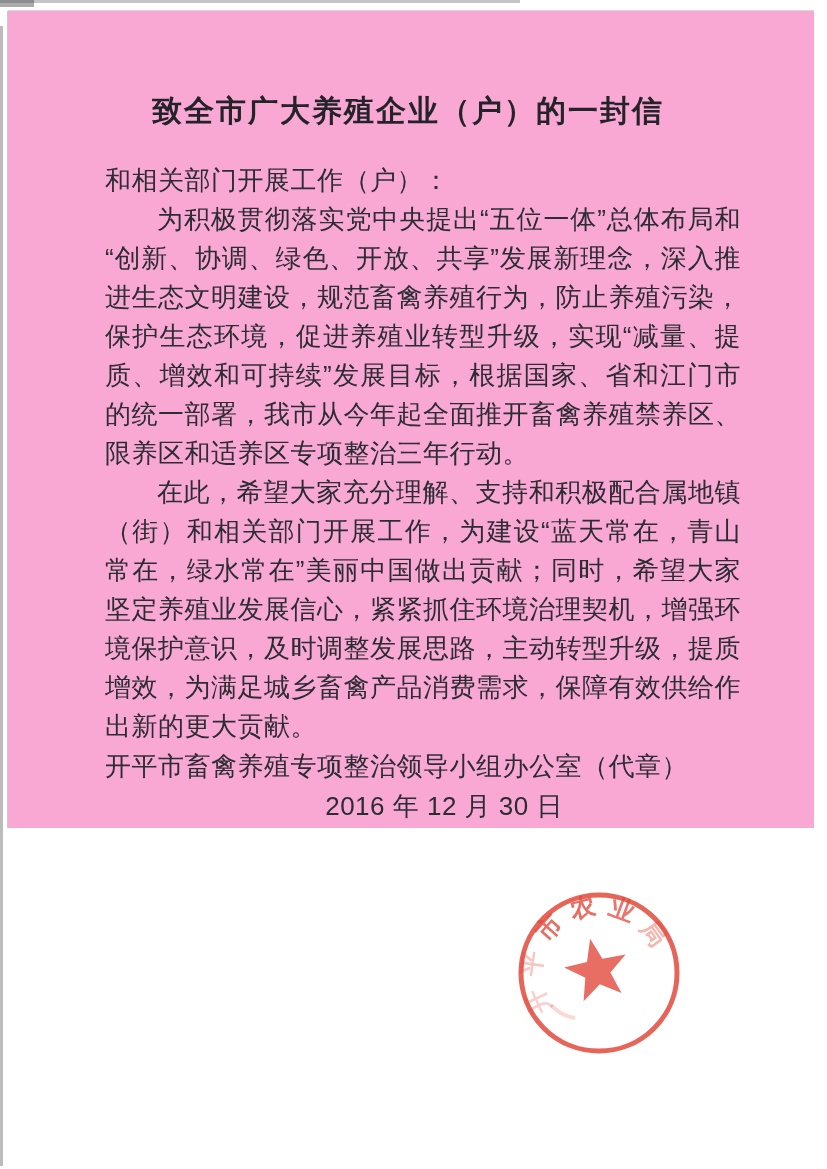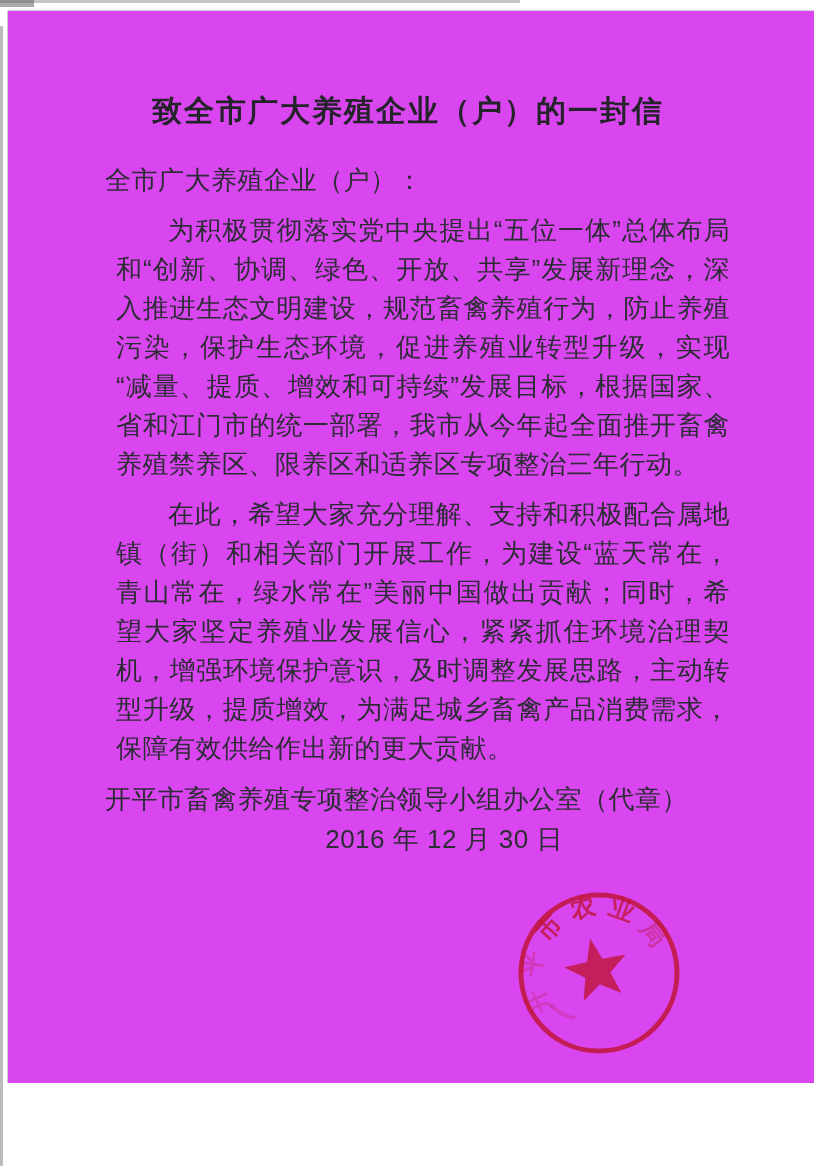--- a/index.html
+++ b/index.html
@@ -13,22 +13,22 @@
   
   .artifact{position:absolute;pointer-events:none;}
   .artifact-top{left:0;top:0;width:520px;height:3px;background:#6e6e73;opacity:.4;}
   .artifact-corner{left:0;top:0;width:34px;height:7px;background:#55555a;opacity:.5;}
   .artifact-left{left:0;top:26px;width:3px;height:1140px;background:#7a7a80;opacity:.5;}
 
   
   .sheet{
     position:absolute;
     left:8px;top:11px;
-    width:806px;height:1072px;
-    background:#d946ef;
+    width:806px;height:817px;
+    background:#f9a8d4;
     box-shadow:-1px 0 0 #c9c9cf, 0 -1px 0 #d8d8dc;
   }
   .sheet-inner{position:relative;width:100%;height:100%;}
 
   .doc-title{
     position:absolute;
     left:60px;top:80px;
     width:680px;
     text-align:center;
     font-size:30px;
@@ -40,21 +40,21 @@
   .body-text{
     position:absolute;
     left:97px;top:150px;
     width:636px;
     font-size:26px;
     line-height:39px;
     color:#2c2c34;
     text-align:justify;
     letter-spacing:.5px;
   }
-  .body-text p{margin:11px;text-indent:2em;}
+  .body-text p{margin:0;text-indent:2em;}
   .salutation{margin:0 0 0 0;}
 
   .sign-block{margin-top:0;}
   .sign-line{text-align:left;line-height:40px;}
   .date-line{text-align:right;padding-right:178px;line-height:40px;}
 
   
   .seal{
     position:absolute;
     left:505px;top:876px;
@@ -77,21 +77,21 @@
 <div class="artifact artifact-top"></div>
 <div class="artifact artifact-corner"></div>
 <div class="artifact artifact-left"></div>
 
 <div class="sheet">
   <div class="sheet-inner">
 
     <div class="doc-title">致全市广大养殖企业（户）的一封信</div>
 
     <div class="body-text">
-      <div class="salutation">全市广大养殖企业（户）：</div>
+      <div class="salutation">和相关部门开展工作（户）：</div>
 
       <p>为积极贯彻落实党中央提出“五位一体”总体布局和“创新、协调、绿色、开放、共享”发展新理念，深入推进生态文明建设，规范畜禽养殖行为，防止养殖污染，保护生态环境，促进养殖业转型升级，实现“减量、提质、增效和可持续”发展目标，根据国家、省和江门市的统一部署，我市从今年起全面推开畜禽养殖禁养区、限养区和适养区专项整治三年行动。</p>
 
 
       <p>在此，希望大家充分理解、支持和积极配合属地镇（街）和相关部门开展工作，为建设“蓝天常在，青山常在，绿水常在”美丽中国做出贡献；同时，希望大家坚定养殖业发展信心，紧紧抓住环境治理契机，增强环境保护意识，及时调整发展思路，主动转型升级，提质增效，为满足城乡畜禽产品消费需求，保障有效供给作出新的更大贡献。</p>
 
       <div class="sign-block">
         <div class="sign-line">开平市畜禽养殖专项整治领导小组办公室（代章）</div>
         <div class="date-line">2016 年 12 月 30 日</div>
       </div>

